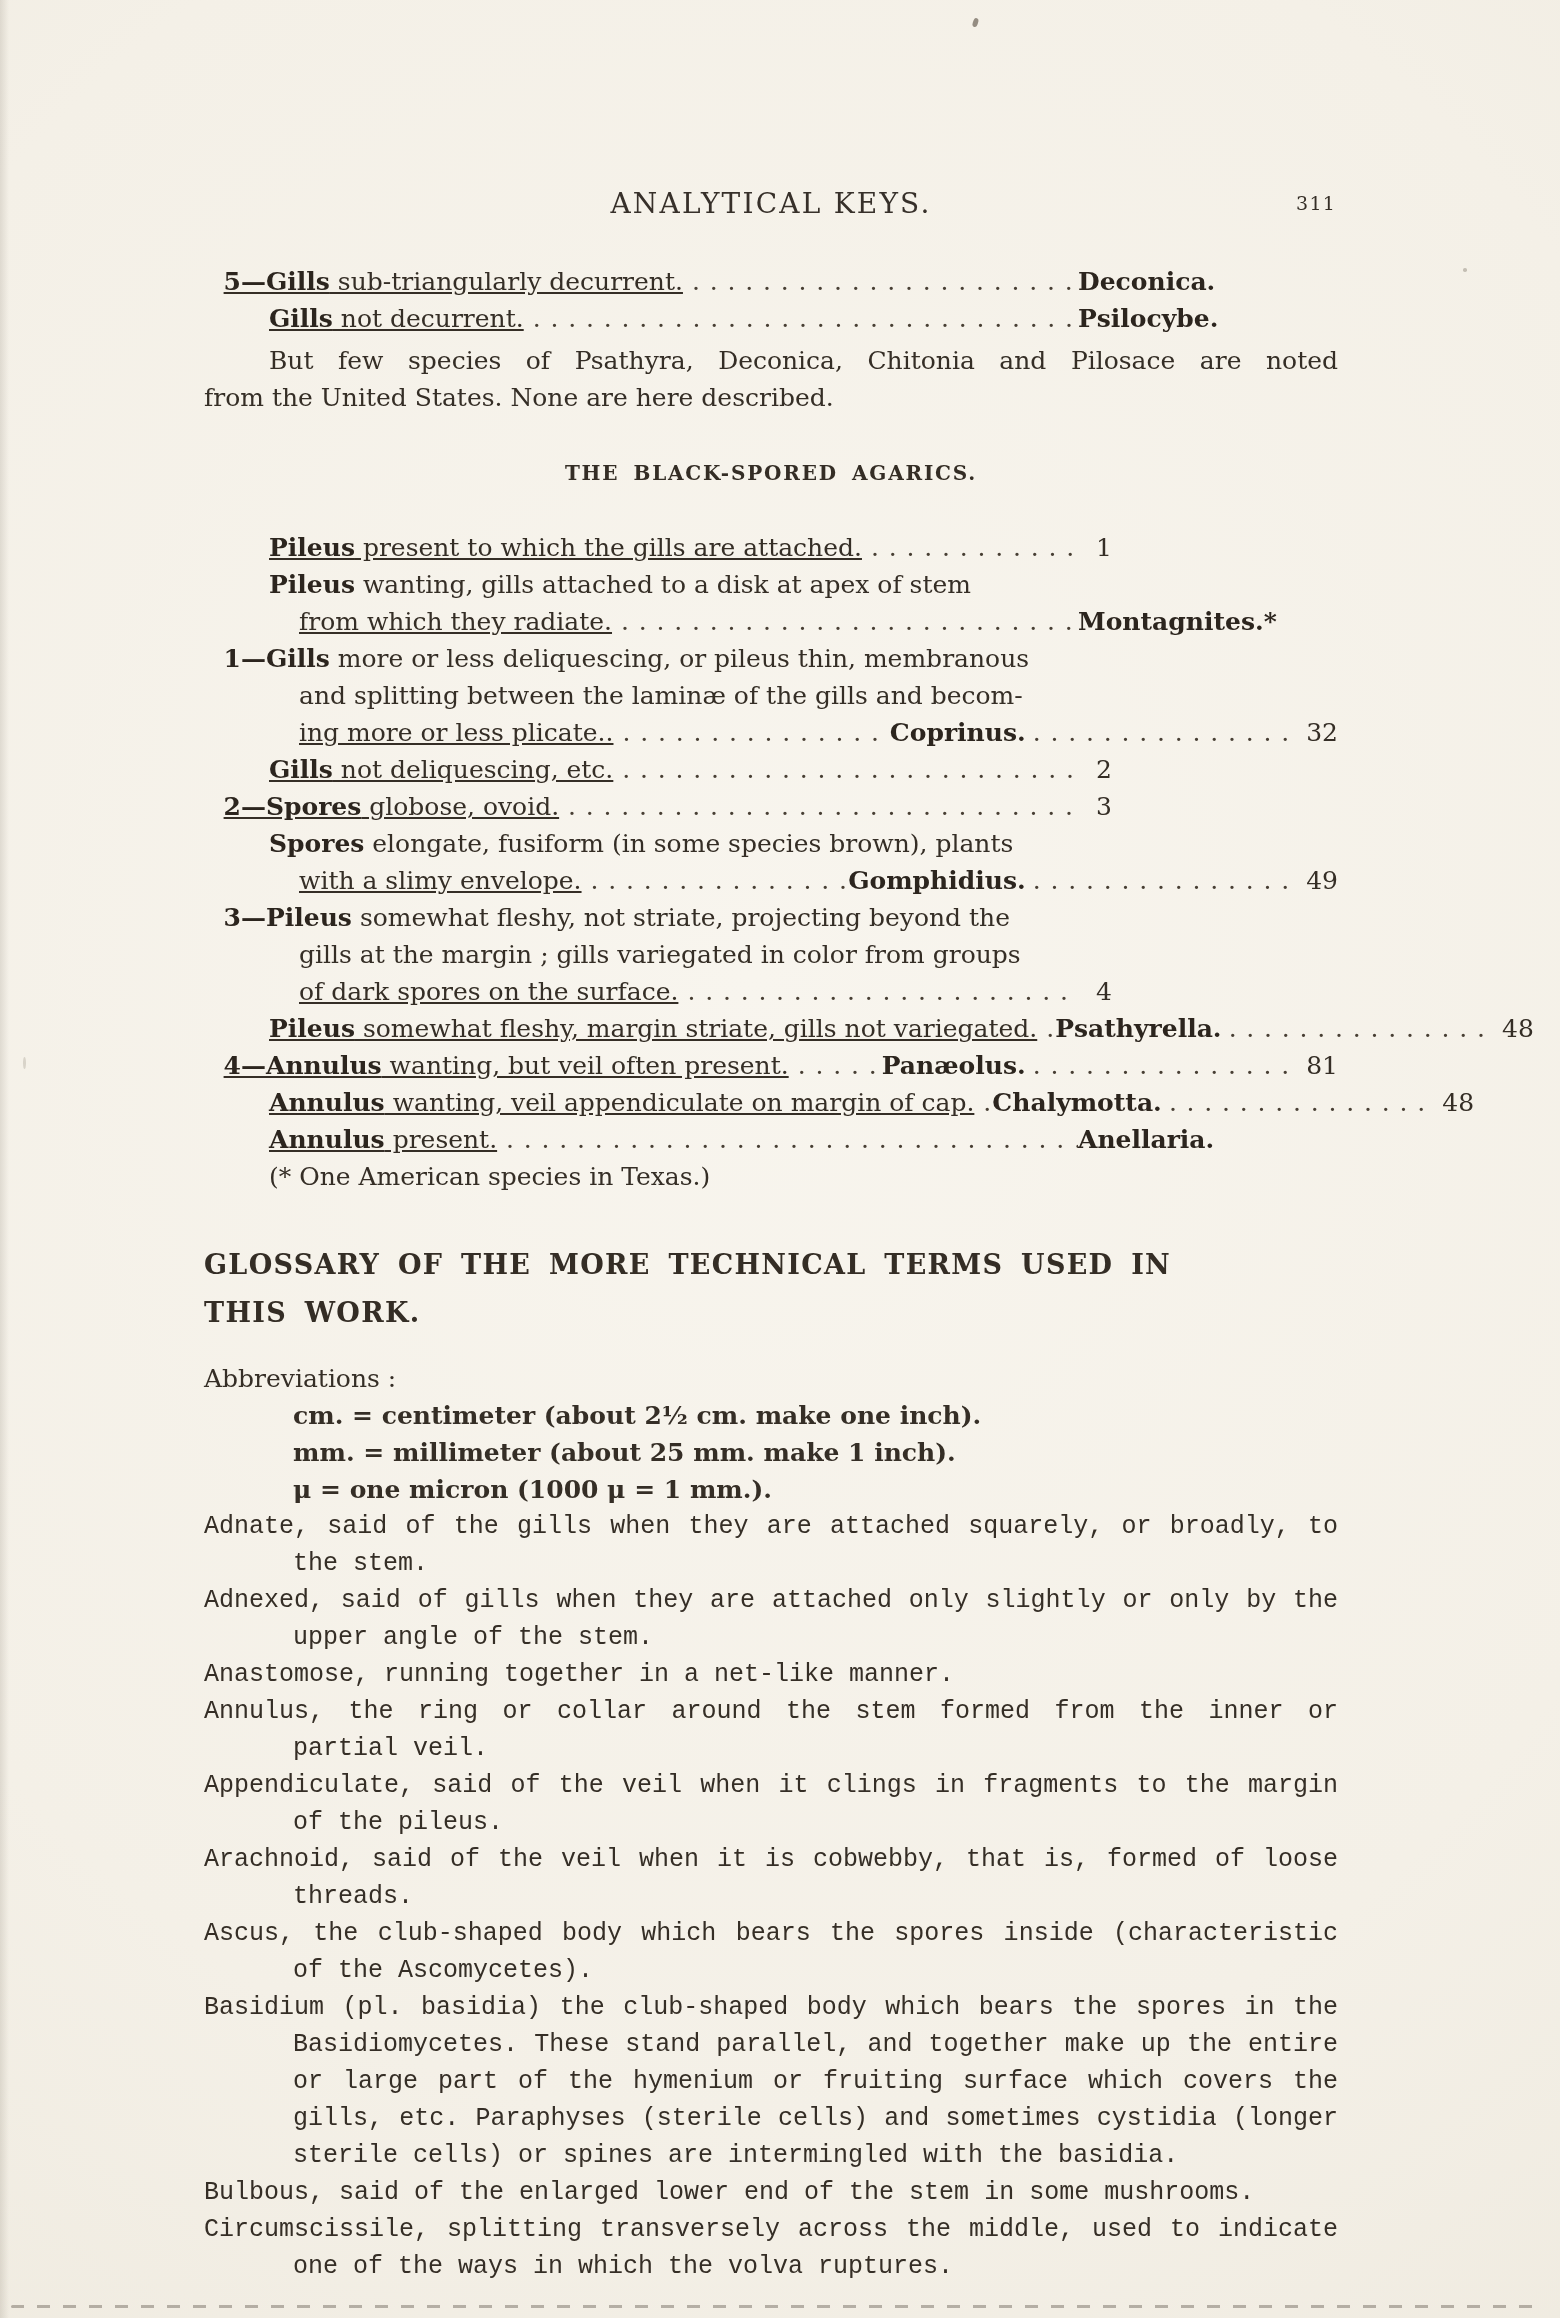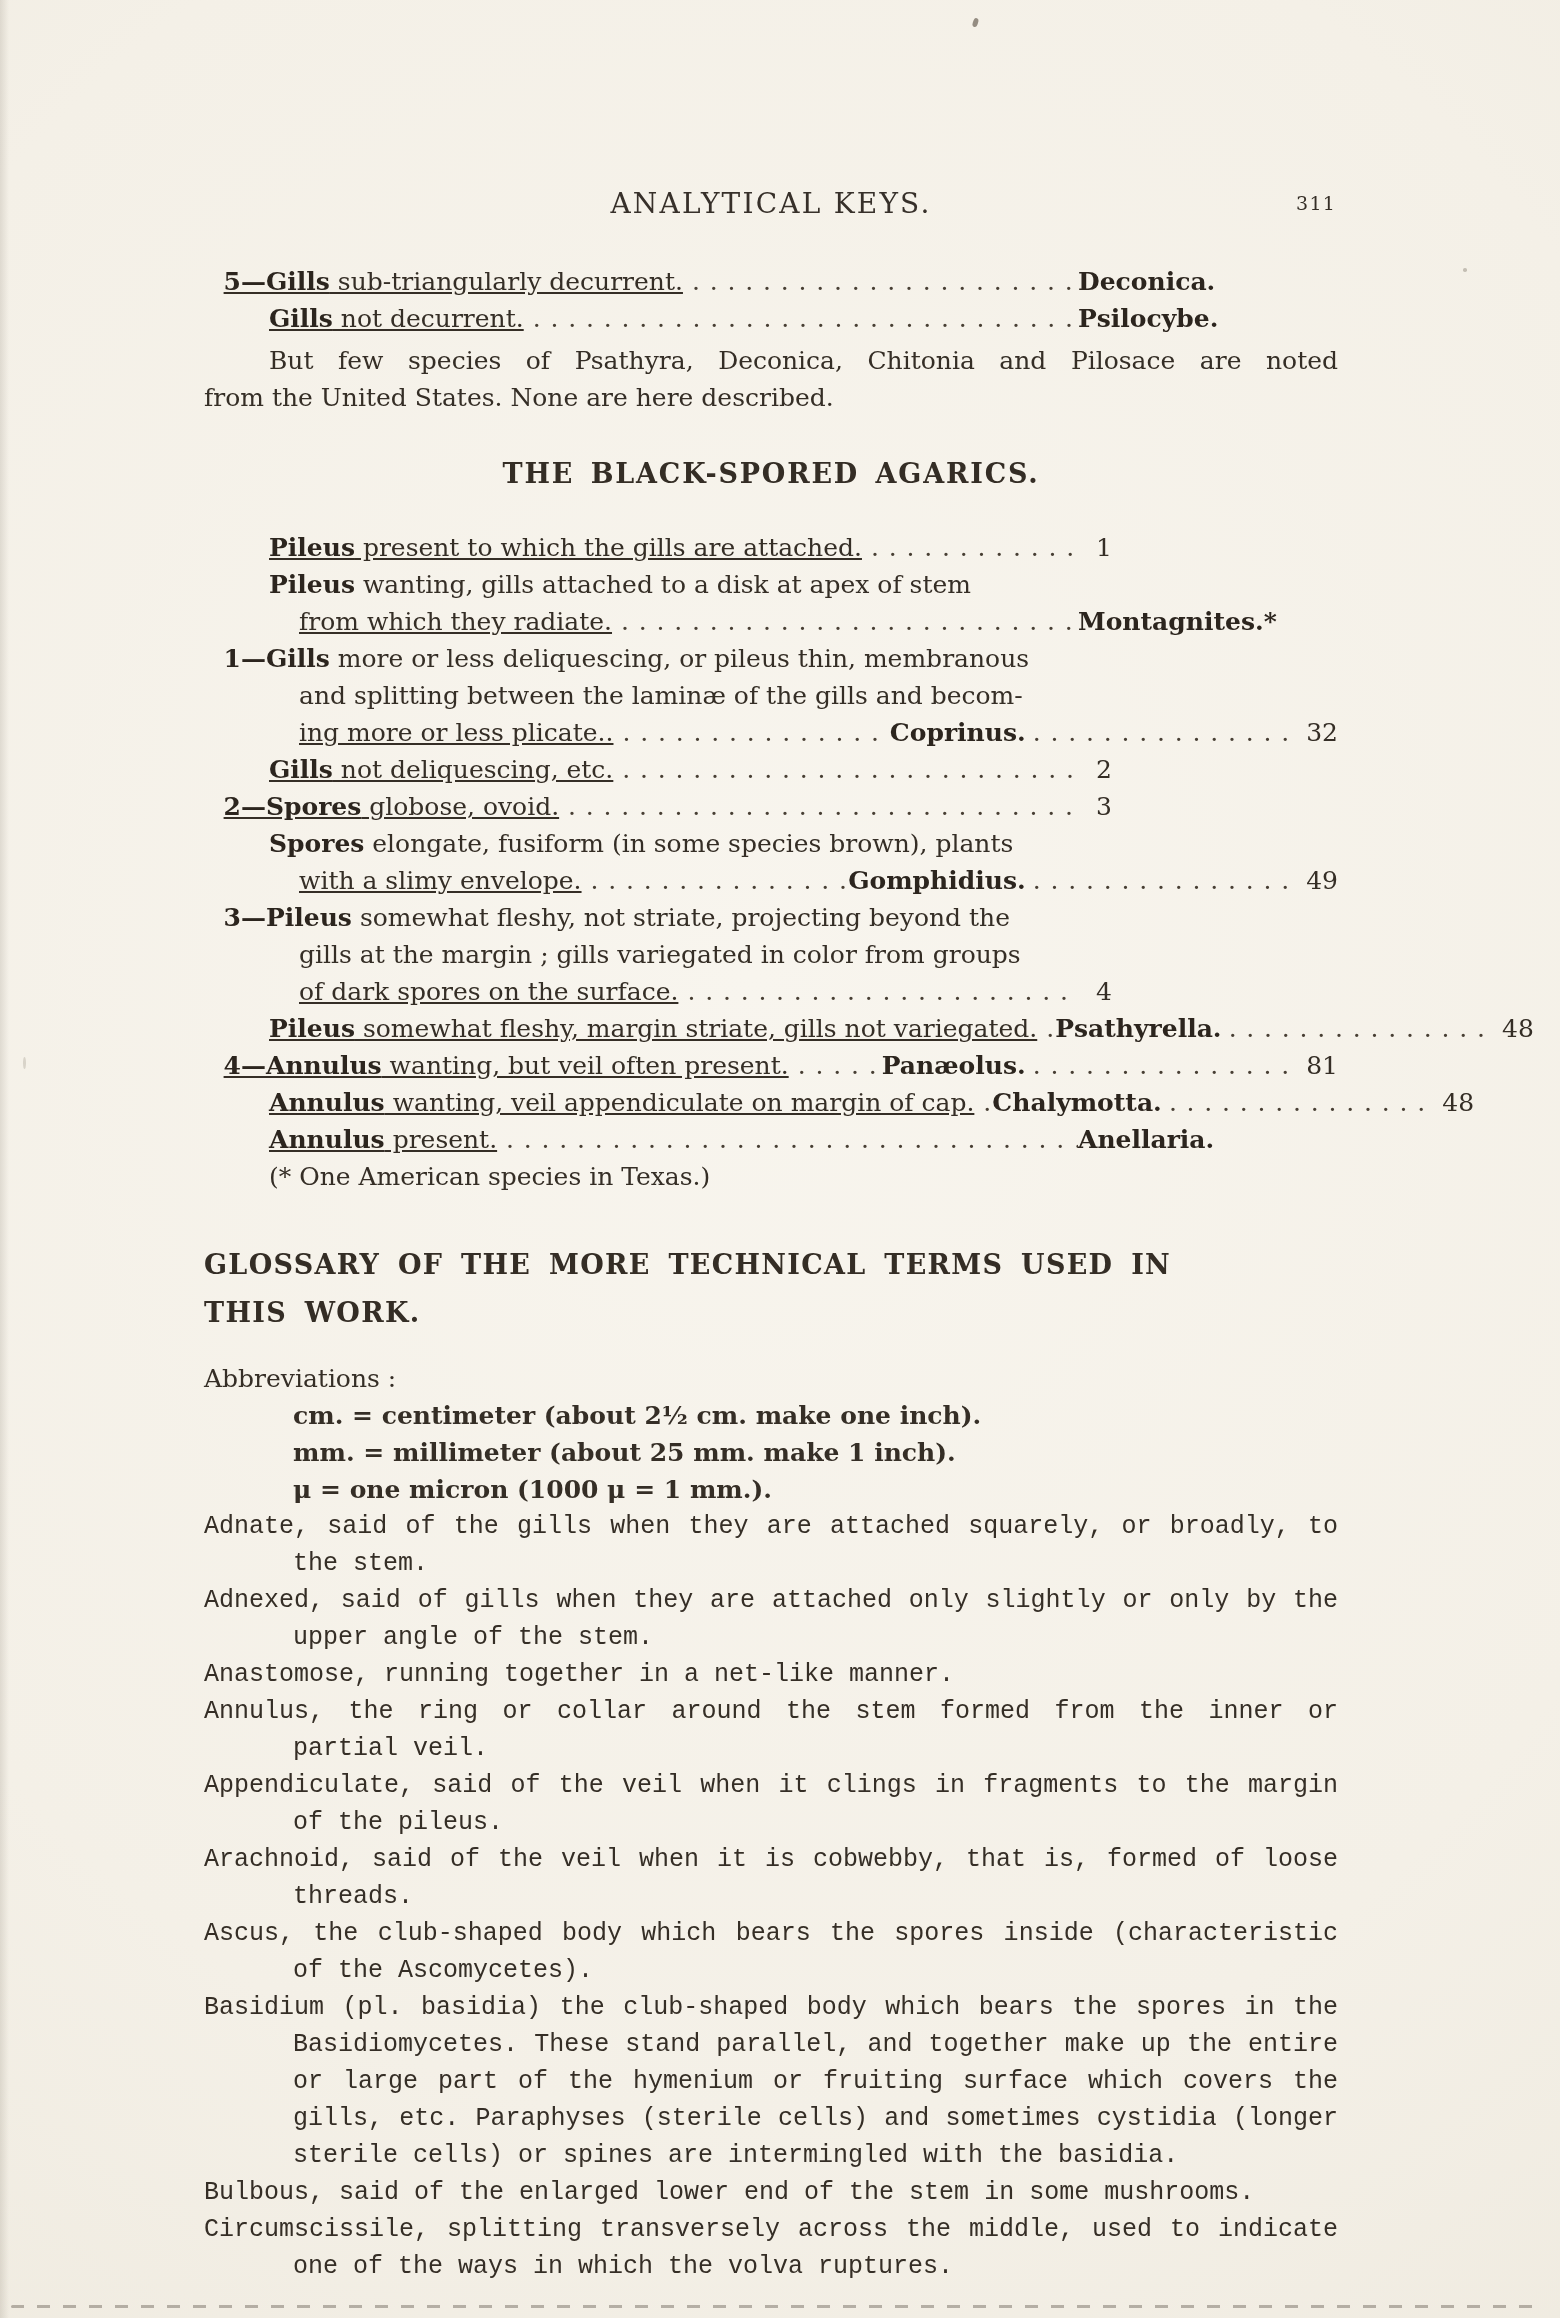--- a/index.html
+++ b/index.html
@@ -51,21 +51,21 @@
   .num    { padding-left: 18px; }
   .lead2  { flex: 1 1 auto; overflow: hidden; white-space: nowrap; padding-left: 7.1px; color: #473e33; }
   .lead2::after { content: "..............."; letter-spacing: 9.8px; }
   .kpage  { flex: 0 0 auto; min-width: 39px; text-align: right; }
 
   .note { margin: 5.4px 0 0 0; }
   .noteline { display: block; }
   .noteline.l1 { text-indent: 65px; text-align: justify; text-align-last: justify; }
 
   .section-heading {
-    text-align: center; font-size: 27px; line-height: 37px;
+    text-align: center; font-size: 20px; line-height: 37px;
     letter-spacing: 1.8px; word-spacing: 5.4px; margin: 39px 0 37px 0; color: #342d25;
   }
   .glossary-heading { text-align: left; font-size: 27px; line-height: 48px; letter-spacing: 1.3px; word-spacing: 7.1px; margin-top: 46px; color: #342d25; }
 
   .abbrev-label { margin-top: 1.8px; }
   .abbrev { padding-left: 89px; font-weight: bold; }
 
   .gentry { margin: 0; padding-left: 89px; text-indent: -89px; text-align: justify; font-family: Liberation Mono, monospace; }
 </style>
 </head>

